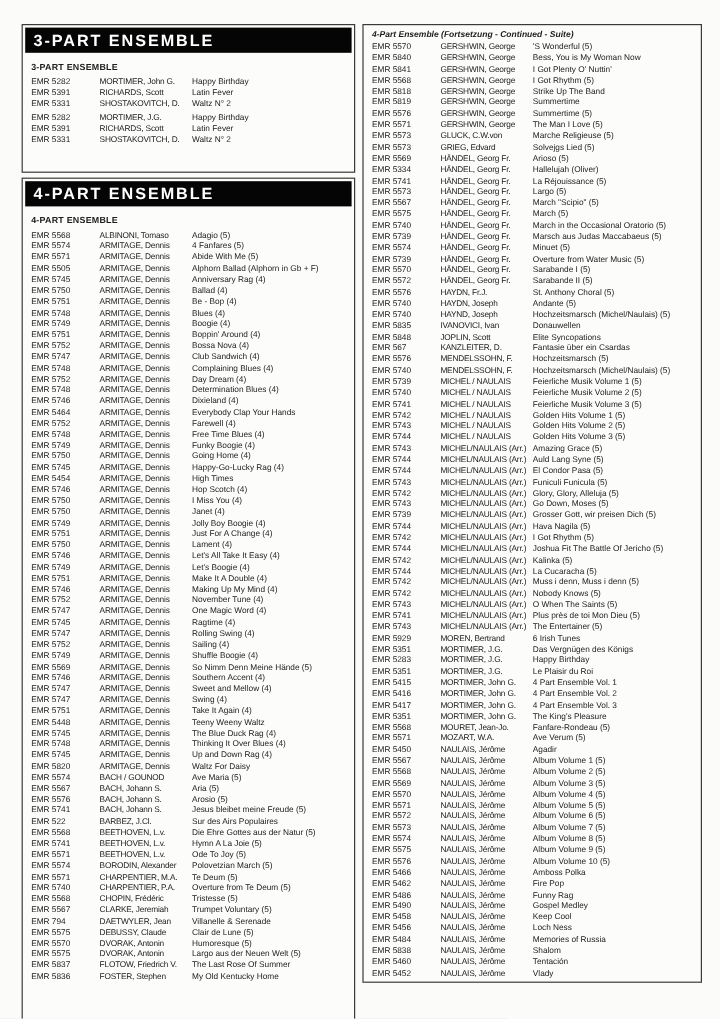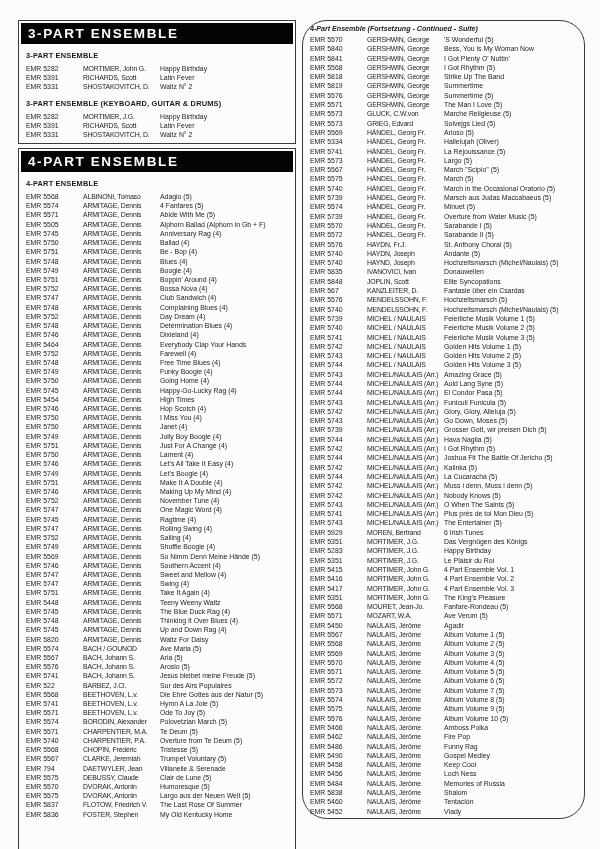--- a/index.html
+++ b/index.html
@@ -15,21 +15,21 @@
   .col{position:absolute;top:20px;}
   .col.left{left:18px;width:278px;}
   .col.right{left:302px;width:283px;height:799px;}
   .box{
     border:1px solid #3a3a38;
     background:#fcfcfa;
     box-sizing:border-box;
   }
   .box-3part{height:124px;margin-bottom:4px;}
   .box-4part{height:802px;}
-  .col.right.box{height:799px;border-radius:25px;}
+  .col.right.box{height:799px;}
   .banner{
     margin:2px;
     background:#050505;
     color:#ffffff;
     font-size:13.5px;
     font-weight:bold;
     letter-spacing:1.6px;
     line-height:20px;
     padding:1px 7px 0 7px;
     white-space:nowrap;
@@ -87,21 +87,20 @@
             </div>
             <div class="row">
               <span class="cell code">EMR 5331</span>
               <span class="cell composer">SHOSTAKOVITCH, D.</span>
               <span class="cell title">Waltz N° 2</span>
             </div>
           </div>
       </div>
 
       <div class="section">
-        <div class="heading">3-PART ENSEMBLE (KEYBOARD, GUITAR &amp; DRUMS)</div>
         <div class="rows">
             <div class="row">
               <span class="cell code">EMR 5282</span>
               <span class="cell composer">MORTIMER, J.G.</span>
               <span class="cell title">Happy Birthday</span>
             </div>
             <div class="row">
               <span class="cell code">EMR 5391</span>
               <span class="cell composer">RICHARDS, Scott</span>
               <span class="cell title">Latin Fever</span>

